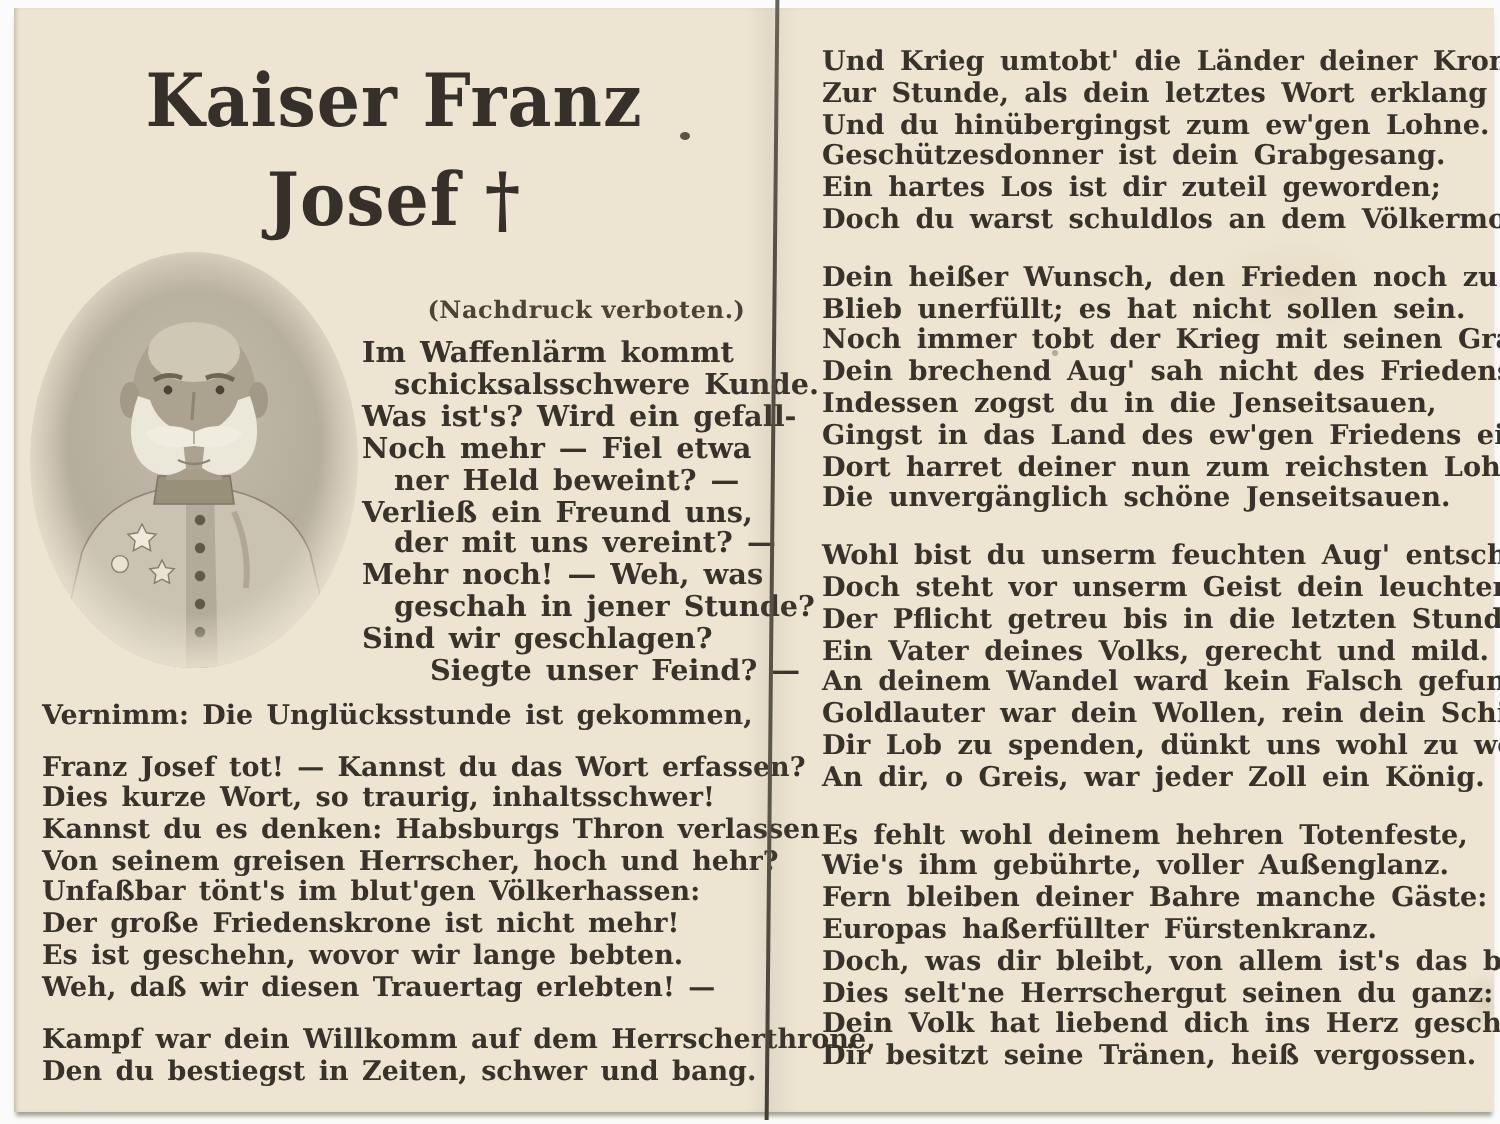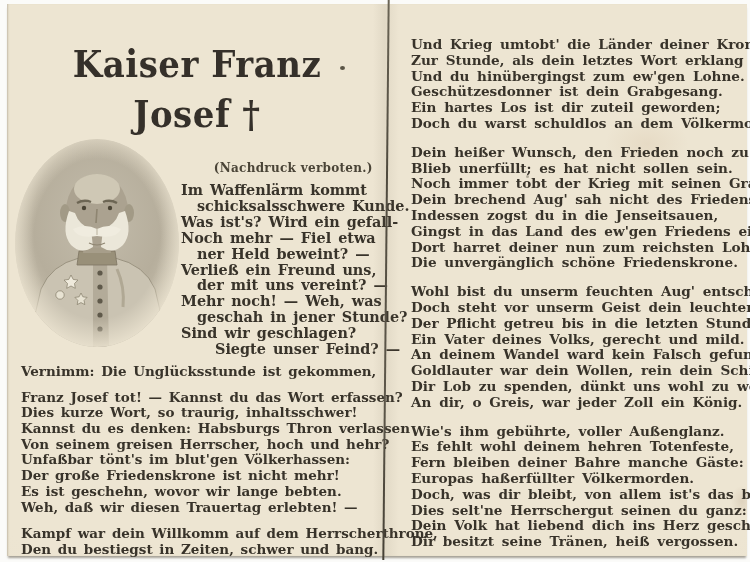--- a/index.html
+++ b/index.html
@@ -20,21 +20,21 @@
   .fold{
     position:absolute;top:0;bottom:0;left:366px;width:26px;
     background:linear-gradient(90deg, rgba(120,110,90,0) 0%, rgba(120,110,90,.10) 45%, rgba(120,110,90,0) 100%);
     pointer-events:none;
   }
   .fold-line{
     position:absolute;top:-4px;bottom:-4px;left:12px;width:1.6px;
     background:linear-gradient(180deg,#6a6455,#4f4a3e 30%,#5d574a 70%,#454035);
     transform:rotate(0.55deg);
   }
-  .page{position:absolute;top:17px;bottom:0;color:#3a352a;}
+  .page{position:absolute;top:4px;bottom:0;color:#3a352a;}
   .page.left{left:0;width:368px;padding:0 0 0 14px;box-sizing:border-box;}
   .page.right{left:392px;right:0;padding:16px 6px 0 12px;box-sizing:border-box;}
 
   .title{
     margin:22px 8px 0 6px;
     font-size:34px;line-height:46px;font-weight:bold;
     text-align:center;letter-spacing:.5px;
     color:#35302a;
     transform:scaleY(1.08);
     font-family:"DejaVu Serif","Liberation Serif",serif;
@@ -190,39 +190,39 @@
         </div>
       <div class="stanza">
 
       <div class="line">Dein heißer Wunsch, den Frieden noch zu schauen,</div>
           <div class="line">Blieb unerfüllt; es hat nicht sollen sein.</div>
           <div class="line">Noch immer tobt der Krieg mit seinen Grauen;</div>
           <div class="line">Dein brechend Aug' sah nicht des Friedens Schein.</div>
           <div class="line">Indessen zogst du in die Jenseitsauen,</div>
           <div class="line">Gingst in das Land des ew'gen Friedens ein:</div>
           <div class="line">Dort harret deiner nun zum reichsten Lohne</div>
-          <div class="line">Die unvergänglich schöne Friedenskrone.</div>
+          <div class="line">Die unvergänglich schöne Jenseitsauen.</div>
         </div>
       <div class="stanza">
 
       <div class="line">Wohl bist du unserm feuchten Aug' entschwunden;</div>
           <div class="line">Doch steht vor unserm Geist dein leuchtend Bild:</div>
           <div class="line">Der Pflicht getreu bis in die letzten Stunden,</div>
           <div class="line">Ein Vater deines Volks, gerecht und mild.</div>
           <div class="line">An deinem Wandel ward kein Falsch gefunden,</div>
           <div class="line">Goldlauter war dein Wollen, rein dein Schild.</div>
           <div class="line">Dir Lob zu spenden, dünkt uns wohl zu wenig:</div>
           <div class="line">An dir, o Greis, war jeder Zoll ein König.</div>
         </div>
       <div class="stanza">
 
-      <div class="line">Wie's ihm gebührte, voller Außenglanz.</div>
-          <div class="line">Es fehlt wohl deinem hehren Totenfeste,</div>
+      <div class="line">Es fehlt wohl deinem hehren Totenfeste,</div>
+          <div class="line">Wie's ihm gebührte, voller Außenglanz.</div>
           <div class="line">Fern bleiben deiner Bahre manche Gäste:</div>
-          <div class="line">Europas haßerfüllter Völkermorden.</div>
+          <div class="line">Europas haßerfüllter Fürstenkranz.</div>
           <div class="line">Doch, was dir bleibt, von allem ist's das beste;</div>
           <div class="line">Dies selt'ne Herrschergut seinen du ganz:</div>
           <div class="line">Dein Volk hat liebend dich ins Herz geschlossen,</div>
           <div class="line">Dir besitzt seine Tränen, heiß vergossen.</div>
         </div>
     </div>
 
     <div class="speck a"></div>
     <div class="speck b"></div>
   </div>

